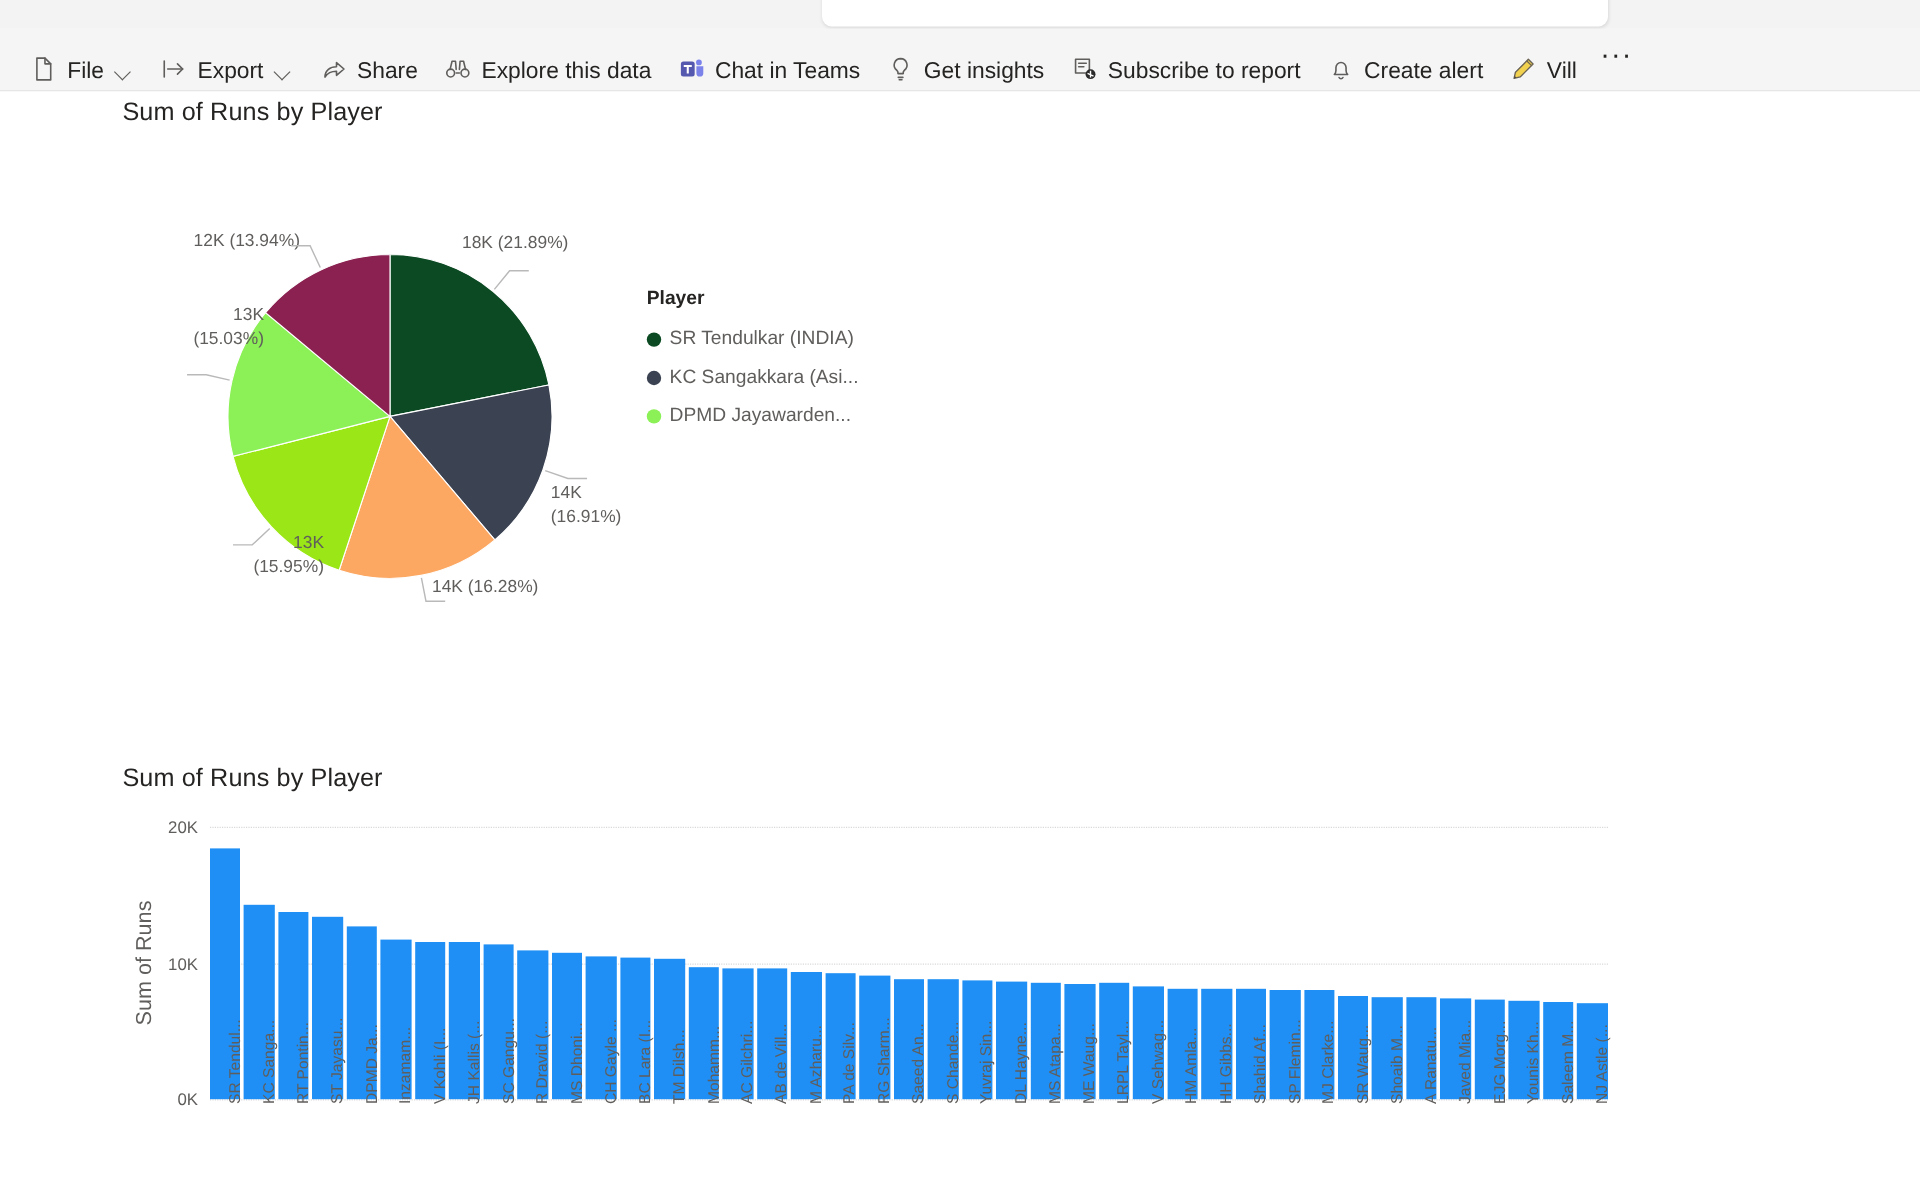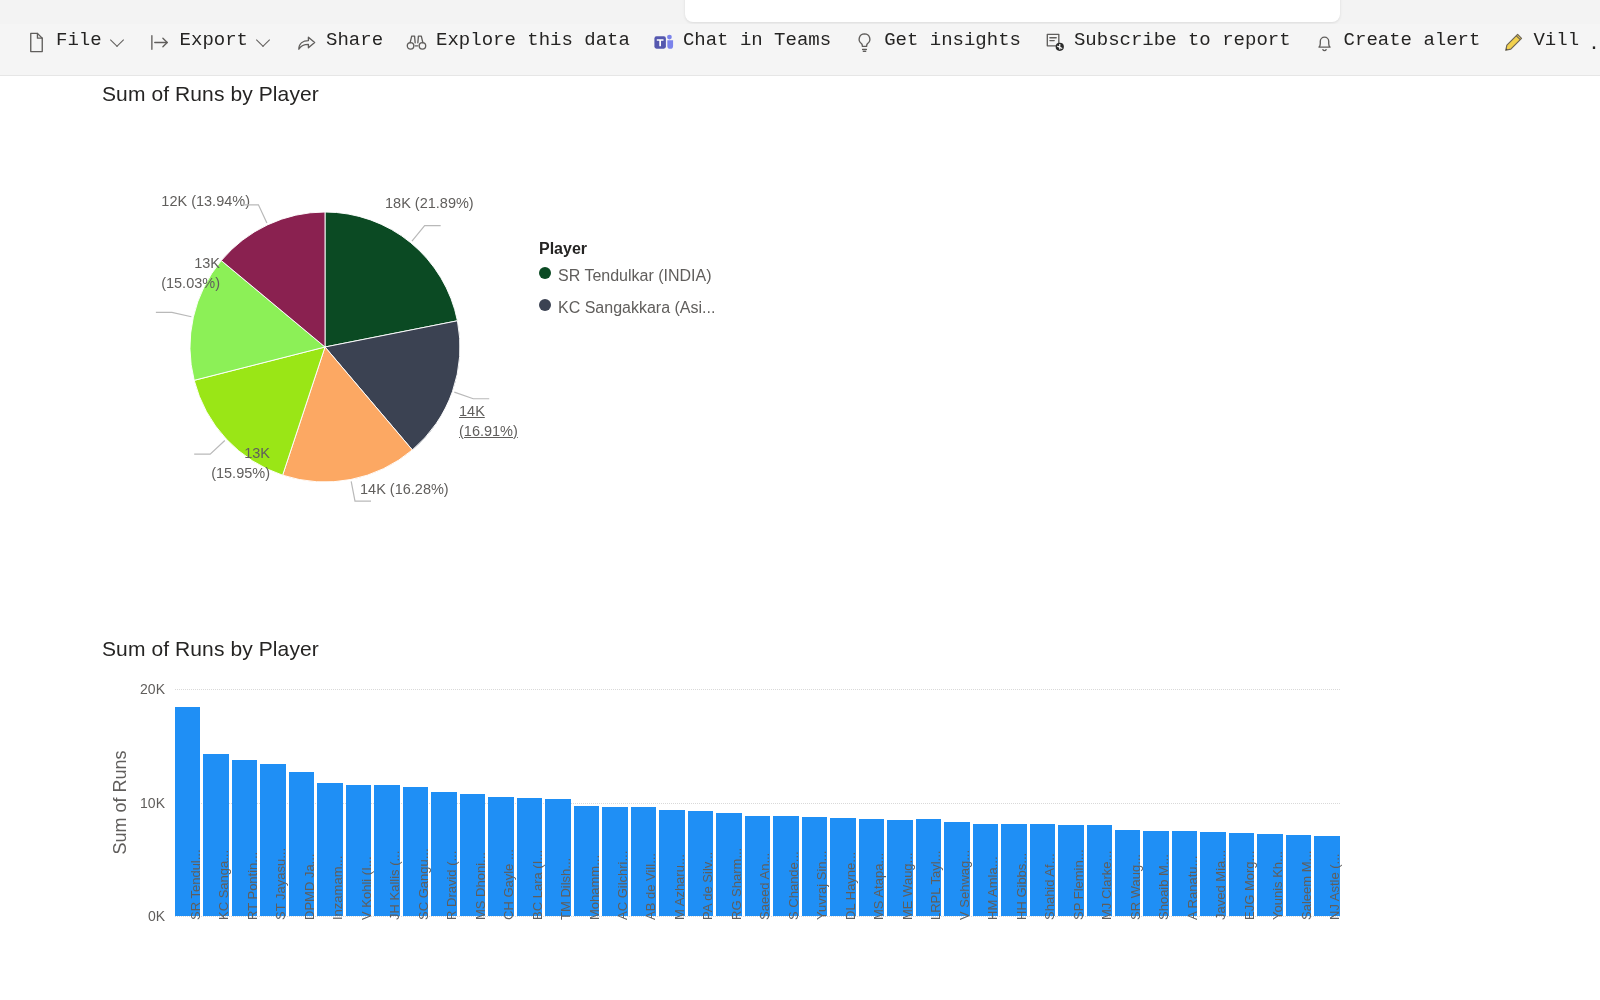--- a/index.html
+++ b/index.html
@@ -26,24 +26,24 @@
   
   #command-bar {
     position:absolute; left:0; top:24px; width:1600px; height:52px;
     background:#f5f5f5;
     border-bottom:1px solid #e6e6e6;
     display:flex; align-items:center;
     padding-left:14px;
     gap:0px;
   }
   .cmd {
-    display:flex; align-items:flex-start; gap:8px;
+    display:flex; align-items:flex-end; gap:8px;
     height:38px; padding:0 11px;
     border-radius:4px; cursor:pointer;
-    color:#252423; font-size:19px; white-space:nowrap;font-family:Liberation Mono, monospace;
+    color:#252423; font-size:19px; white-space:nowrap;
   }
   .cmd .lbl { line-height:1; }
   .chev {
     width:18px; height:18px; display:inline-block;
     position:relative; margin-left:-1px;
   }
   .chev::after {
     content:""; position:absolute; left:3px; top:4px;
     width:9px; height:9px;
     border-right:1.8px solid #605e5c; border-bottom:1.8px solid #605e5c;
@@ -85,21 +85,21 @@
   }
   .lead { position:absolute; }
   .lead svg { display:block; overflow:visible; }
 
   
   #pie-legend { position:absolute; left:437px; top:158px; width:240px; }
   #pie-legend .legend-title {
     font-size:16px; font-weight:bold; color:#252423; margin-bottom:9px;
   }
   .legend-item {
-    display:flex; gap:7px;
+    display:flex; align-items:center; gap:7px;
     height:32px; cursor:pointer;
   }
   .legend-dot { width:12px; height:12px; border-radius:50%; flex:0 0 12px; }
   .legend-label {
     font-size:16px; color:#605e5c; white-space:nowrap;
     overflow:hidden; text-overflow:ellipsis;
   }
 
   
   #bar-visual {
@@ -257,21 +257,21 @@
           <path d="M100,100 L198.09687130744493,80.58341328424108 A100,100 0 0 1 164.70559615694444,176.24425110114478 Z" fill="#3b4252" stroke="#ffffff" stroke-width="0.7"></path>
           <path d="M100,100 L164.70559615694444,176.24425110114478 A100,100 0 0 1 68.62063981248126,194.94912192443888 Z" fill="#fca863" stroke="#ffffff" stroke-width="0.7"></path>
           <path d="M100,100 L68.62063981248126,194.94912192443888 A100,100 0 0 1 3.0949790470803435,124.68637101953628 Z" fill="#9ae616" stroke="#ffffff" stroke-width="0.7"></path>
           <path d="M100,100 L3.0949790470803435,124.68637101953628 A100,100 0 0 1 23.189525870959827,35.96757802431607 Z" fill="#8cf057" stroke="#ffffff" stroke-width="0.7"></path>
           <path d="M100,100 L23.189525870959827,35.96757802431607 A100,100 0 0 1 99.99999999999999,0 Z" fill="#8a2150" stroke="#ffffff" stroke-width="0.7"></path>
         </svg>
     </div>
 
     <div id="pie-callouts">
         <div class="pie-callout" style="left: 283px; top: 112px;">18K (21.89%)</div>
-        <div class="pie-callout" style="left: 357px; top: 320px; text-align: left; text-decoration: underline;">14K<br>(16.91%)</div>
+        <div class="pie-callout" style="left: 357px; top: 320px; text-align: left;">14K<br>(16.91%)</div>
         <div class="pie-callout" style="left: 258px; top: 398px;">14K (16.28%)</div>
         <div class="pie-callout" style="left: auto; top: 362px; text-align: right; right: 512px;">13K<br>(15.95%)</div>
         <div class="pie-callout" style="left: auto; top: 172px; text-align: right; right: 562px;">13K<br>(15.03%)</div>
         <div class="pie-callout" style="left: auto; top: 110px; right: 532px;">12K (13.94%)</div>
       </div>
     <div id="pie-leaders">
         <div class="lead" style="left: 0px; top: 0px; pointer-events: none;">
           <svg width="680" height="520">
             <polyline points="309.96177562388897,159.13853590498385 322.65692535000414,143.68430756994502 338.65692535000414,143.68430756994502" fill="none" stroke="#b9b9b9" stroke-width="1.2"></polyline>
           </svg>
@@ -306,20 +306,24 @@
     <div id="pie-legend">
       <div class="legend-title">Player</div>
       <div id="legend-items">
           <div class="legend-item">
             <span class="legend-dot" style="background: rgb(11, 74, 35);"></span>
             <span class="legend-label">SR Tendulkar (INDIA)</span>
           </div>
           <div class="legend-item">
             <span class="legend-dot" style="background: rgb(59, 66, 82);"></span>
             <span class="legend-label">KC Sangakkara (Asi...</span>
+          </div>
+          <div class="legend-item">
+            <span class="legend-dot" style="background: rgb(140, 240, 87);"></span>
+            <span class="legend-label">DPMD Jayawarden...</span>
           </div>
         </div>
     </div>
   </div>
 
   <div id="bar-visual">
     <div class="visual-title">Sum of Runs by Player</div>
 
     <div id="y-axis-title">
       <span>Sum of Runs</span>

